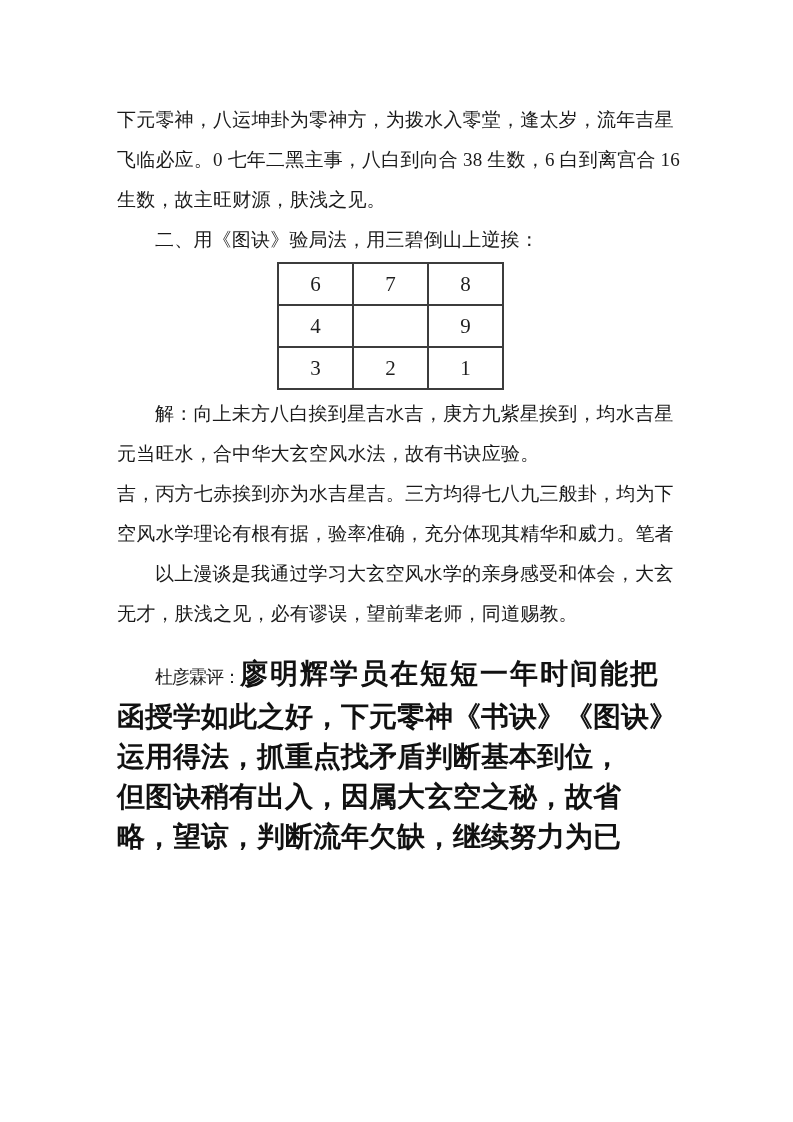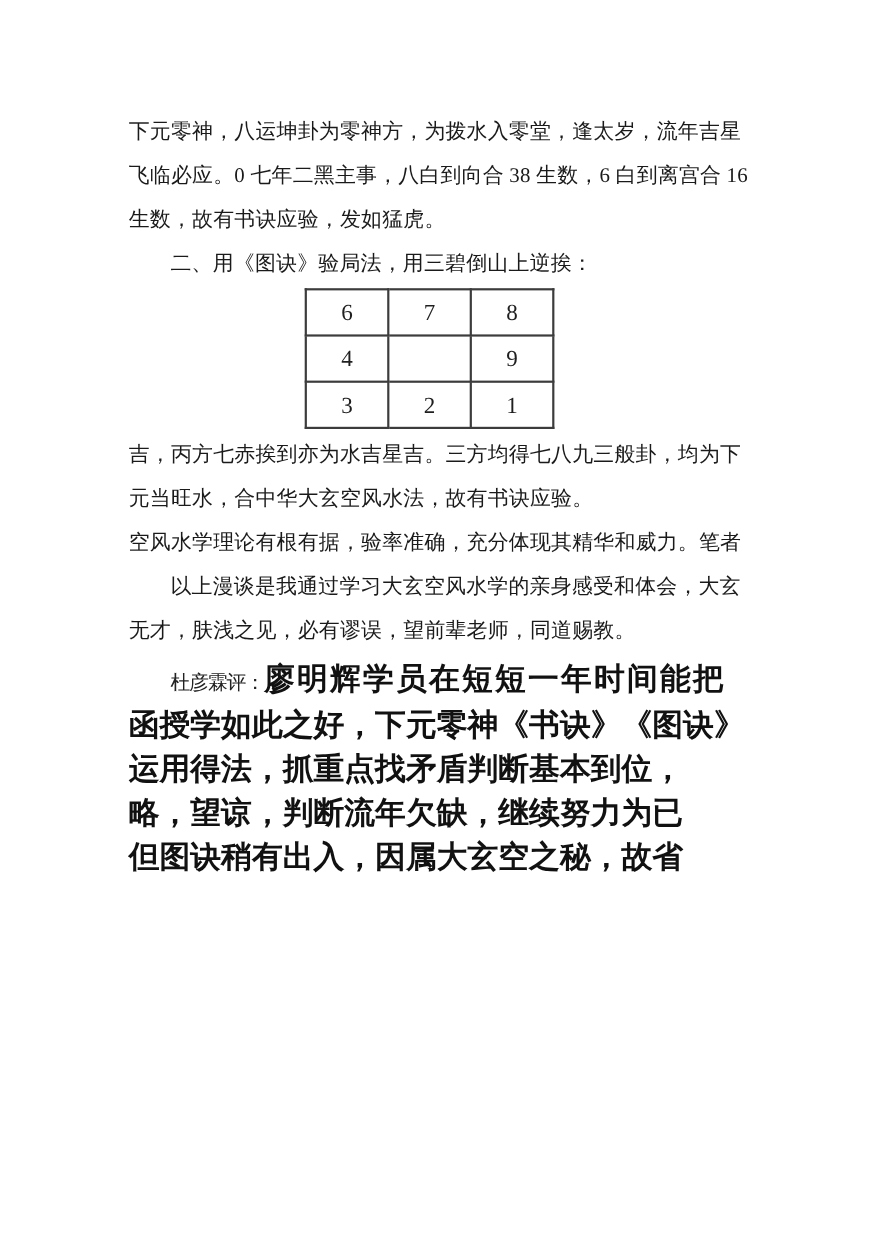--- a/index.html
+++ b/index.html
@@ -37,21 +37,21 @@
     width: 75px;
     height: 42px;
     border: 2px solid #3c3c3c;
     text-align: center;
     vertical-align: middle;
     font-family: "Liberation Serif", "DejaVu Serif", serif;
     font-size: 21px;
     color: #1f1f1f;
   }
   .commentary {
-    margin-top: 4px;
+    margin-top: 20px;
   }
   .commentary-line {
     font-size: 28px;
     line-height: 40px;
     font-weight: bold;
     letter-spacing: 0;
     white-space: nowrap;
     color: #111111;
   }
   .commentary-first { text-indent: 38px; }
@@ -67,21 +67,21 @@
 </style>
 </head>
 <body>
 
 <div class="page">
   <div class="content">
 
     <div>
       <div class="body-line">下元零神，八运坤卦为零神方，为拨水入零堂，逢太岁，流年吉星</div>
       <div class="body-line">飞临必应。0 七年二黑主事，八白到向合 38 生数，6 白到离宫合 16</div>
-      <div class="body-line">生数，故有书诀应验，发如猛虎。</div>
+      <div class="body-line">生数，故主旺财源，肤浅之见。</div>
     </div>
 
     <div class="body-line indent">二、用《图诀》验局法，用三碧倒山上逆挨：</div>
 
     <div class="grid-wrap">
       <table class="flying-star">
         <tbody>
             <tr>
           <td>6</td>
           <td>7</td>
@@ -95,34 +95,35 @@
         <tr>
           <td>3</td>
           <td>2</td>
           <td>1</td>
         </tr>
       </tbody>
         </table>
     </div>
 
     <div>
+      <div class="body-line indent">解：向上未方八白挨到星吉水吉，庚方九紫星挨到，均水吉星</div>
+      <div class="body-line">元当旺水，合中华大玄空风水法，故有书诀应验。</div>
       <div class="body-line">吉，丙方七赤挨到亦为水吉星吉。三方均得七八九三般卦，均为下</div>
-      <div class="body-line">元当旺水，合中华大玄空风水法，故有书诀应验。</div>
     </div>
 
     <div>
       <div class="body-line">空风水学理论有根有据，验率准确，充分体现其精华和威力。笔者</div>
       <div class="body-line indent">以上漫谈是我通过学习大玄空风水学的亲身感受和体会，大玄</div>
       <div class="body-line">无才，肤浅之见，必有谬误，望前辈老师，同道赐教。</div>
     </div>
 
     <div class="commentary">
       <div class="commentary-line commentary-first">
         <span class="commentary-label">杜彦霖评：</span><span class="commentary-rest">廖明辉学员在短短一年时间能把</span>
       </div>
       <div class="commentary-line">函授学如此之好，下元零神《书诀》《图诀》</div>
       <div class="commentary-line">运用得法，抓重点找矛盾判断基本到位，</div>
+      <div class="commentary-line">但图诀稍有出入，因属大玄空之秘，故省</div>
       <div class="commentary-line">略，望谅，判断流年欠缺，继续努力为已</div>
-      <div class="commentary-line">但图诀稍有出入，因属大玄空之秘，故省</div>
     </div>
 
   </div>
 </div>
 
 </body></html>

